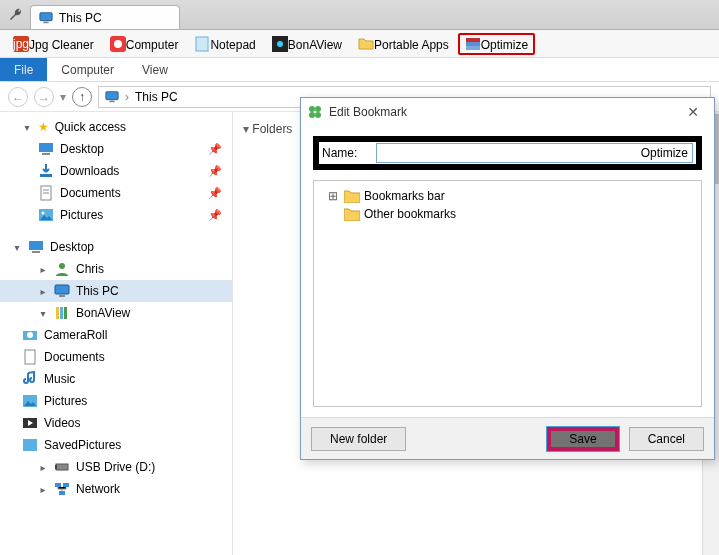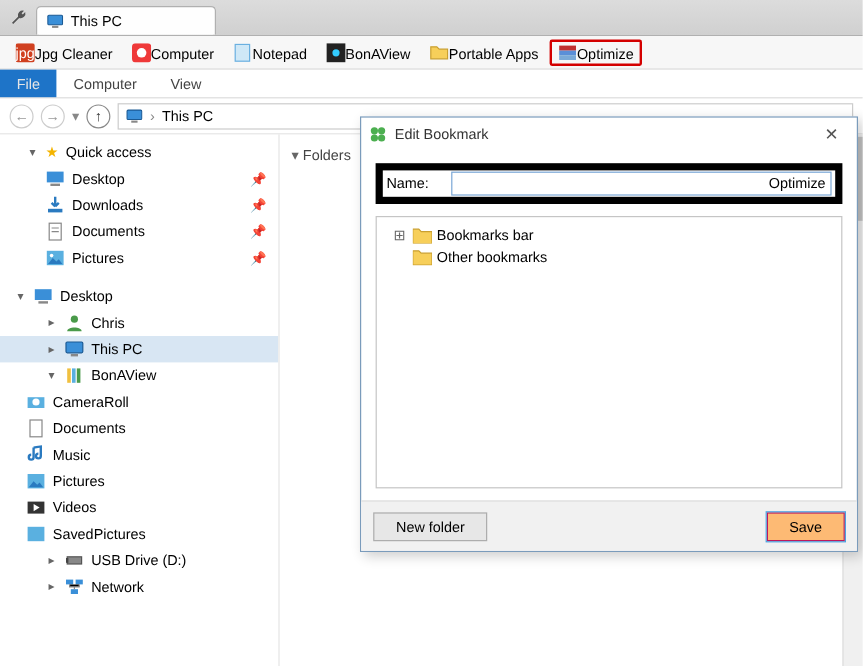--- a/index.html
+++ b/index.html
@@ -58,21 +58,21 @@
 .field label { width:46px; }
 .field input { flex:1; border:1px solid #7aa7d6; height:20px; padding:0 4px; text-align:left; font-size:12px;}
 .field.name input { text-align:right; }
 .field.url { }
 .treebox { border:1px solid #c5c5c5; flex:1; margin-top:4px; padding:6px 4px; overflow:auto;}
 .bmfolder { display:flex; align-items:center; gap:4px; padding:2px 0 2px 10px;}
 .bmfolder .fcaret { width:12px; color:#666;}
 .foldericon { width:16px; height:14px; display:inline-block;}
 .dlgfoot { height:42px; border-top:1px solid #ddd; background:#f1f1f1; display:flex; align-items:center; padding:0 10px; gap:10px;}
 .btn { border:1px solid #adadad; background:#e7e7e7; height:24px; padding:0 18px; cursor:pointer; }
-.btn.primary { border:1px solid #be185d; background:#fdba74; outline:1px solid #4ca0e0; }
+.btn.primary { border:4px solid #be185d; background:#737373; outline:1px solid #4ca0e0; }
 .dlgfoot .spacer { flex:1; }
 
 
 .sliver { position:absolute; left:312px; width:6px; height:14px; background:#f0d070; border:1px solid #c8a030; border-radius:1px;}
 
 
 svg { display:block; }
 </style>
 </head>
 <body>
@@ -397,14 +397,15 @@
             </svg>
           </span>
         <span>Other bookmarks</span>
       </div>
     </div>
   </div>
   <div class="dlgfoot">
     <button class="btn">New folder</button>
     <span class="spacer"></span>
     <button class="btn primary">Save</button>
+    <button class="btn">Cancel</button>
   </div>
 </div>
 
 </body></html>

